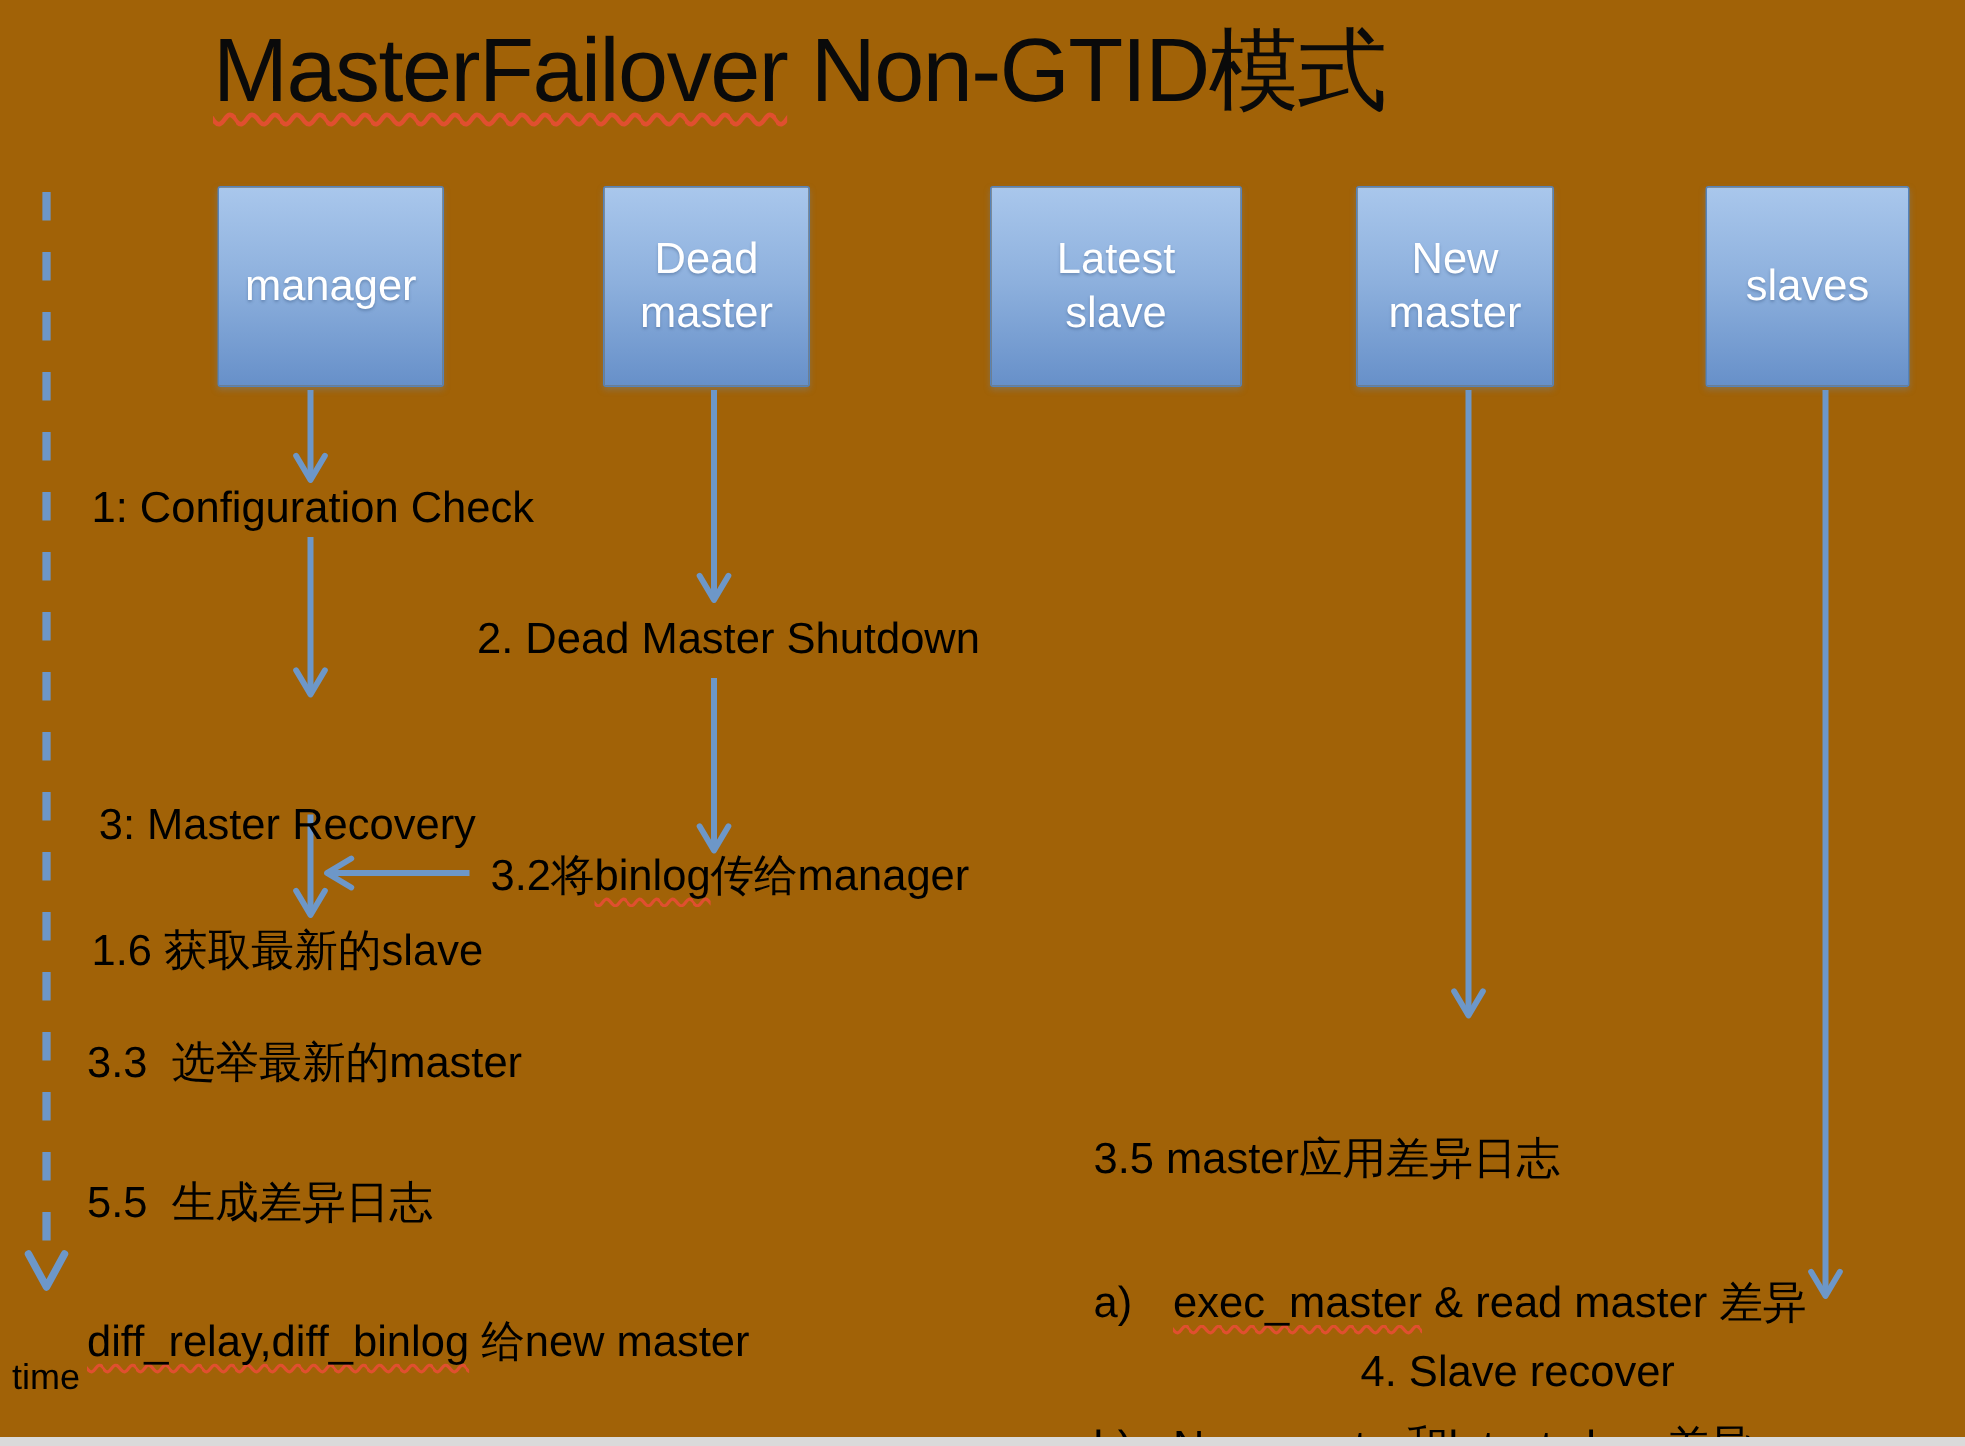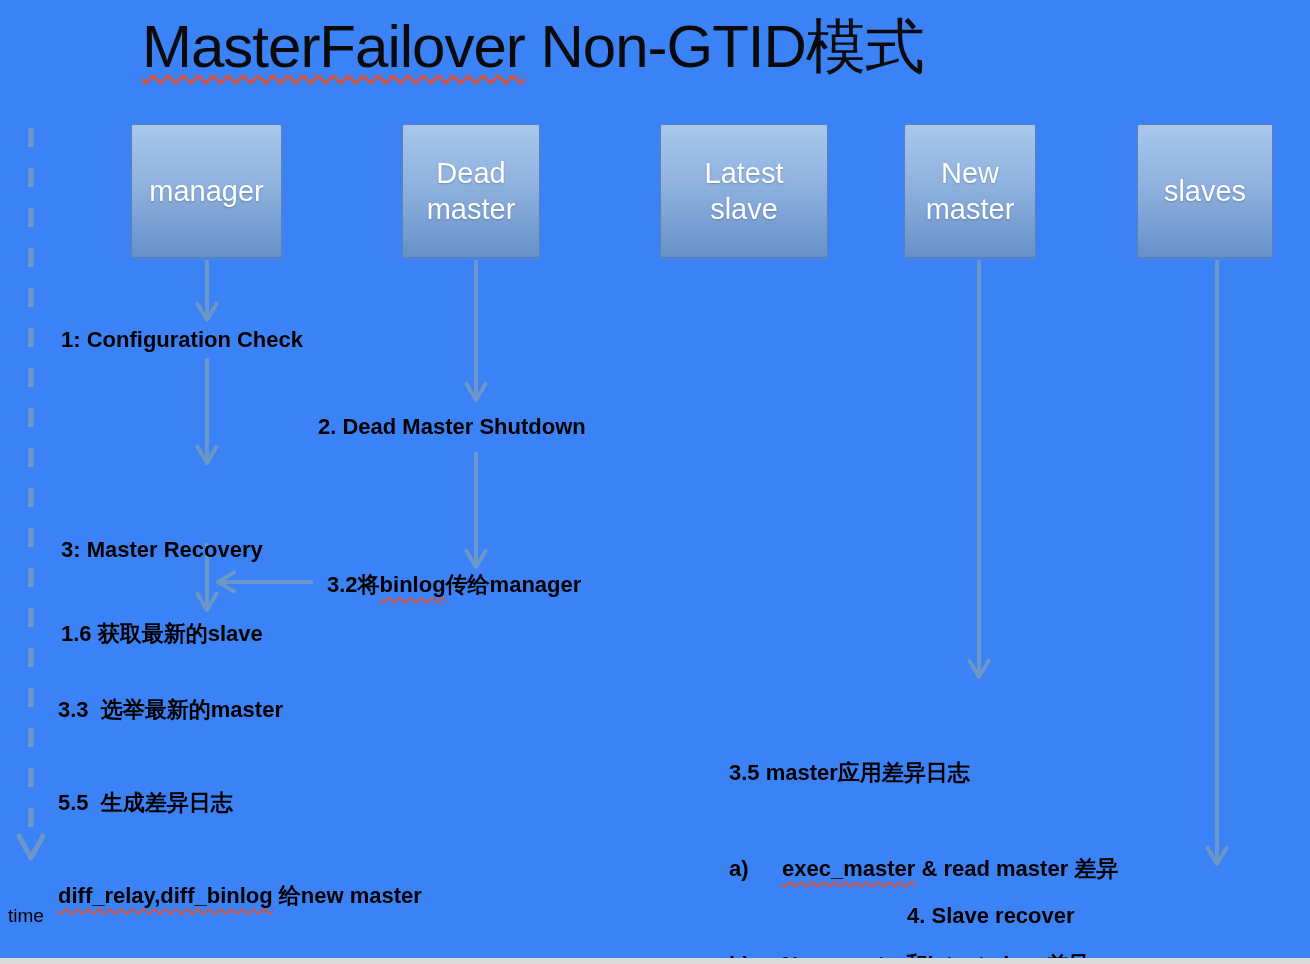--- a/index.html
+++ b/index.html
@@ -1,17 +1,17 @@
 <!DOCTYPE html>
 <html style="--box-gradient-top: #a9c7ec; --box-gradient-bottom: #6790c9; --box-border: #5583bb; --arrow: #6d97c8; --squiggle: #e04f2f;"><head>
 <meta charset="utf-8">
 <style>
   html,body{margin:0;padding:0;background:#fff;}
   #canvas{
-    position:relative;width:1310px;height:964px;background:#3b82f6;
+    position:relative;width:1310px;height:964px;background:#a16207;
     font-family:"Liberation Sans","DejaVu Sans",sans-serif;color:#000;
     overflow:hidden;
   }
   
   .title{
     position:absolute;left:142px;top:14px;font-size:60px;line-height:1.1;
     letter-spacing:-1px;white-space:pre;color:#0a0a0a;
   }
   .squiggle{
     text-decoration-line:underline;text-decoration-style:wavy;
@@ -22,43 +22,43 @@
   
   .actor{
     position:absolute;top:124px;height:134px;border-radius:2px;
     border:1.5px solid var(--box-border);
     background:linear-gradient(to bottom,var(--box-gradient-top) 0%,#8db0dd 48%,var(--box-gradient-bottom) 100%);
     box-shadow:0 2px 4px rgba(110,140,180,.35);
     display:flex;align-items:center;justify-content:center;text-align:center;
     color:#fff;font-size:29px;line-height:1.25;padding:0 12px;box-sizing:border-box;
     text-shadow:0 1px 2px rgba(40,70,110,.35);
   }
-  #box-manager{left:131px;width:151px;}
+  #box-manager{left:145px;width:151px;}
   #box-dead-master{left:402px;width:138px;}
   #box-latest-slave{left:660px;width:168px;}
   #box-new-master{left:904px;width:132px;}
   #box-slaves{left:1137px;width:136px;}
   
   #arrows{position:absolute;left:0;top:0;pointer-events:none;}
   .ln{stroke:var(--arrow);stroke-width:4;fill:none;}
   .tl{stroke:var(--arrow);stroke-width:5.5;fill:none;stroke-dasharray:19 21;}
   .tlhead{stroke:var(--arrow);stroke-width:5;fill:none;stroke-linecap:round;stroke-linejoin:round;}
   .mk{stroke:var(--arrow);fill:none;}
   
-  .ann{position:absolute;font-size:22px;font-weight:bold;white-space:pre;line-height:27px;}
+  .ann{position:absolute;font-size:29px;font-weight:normal;white-space:pre;line-height:27px;}
   #ann-step1{left:61px;top:326px;}
   #ann-step2{left:318px;top:413px;}
   #ann-step3{left:61px;top:480px;line-height:28px;text-align:center;}
   #ann-step32{left:327px;top:571px;text-align:right;}
   #ann-step334{left:58px;top:632px;line-height:31px;}
   #ann-step35{left:729px;top:693px;line-height:32px;}
   #ann-step4{left:907px;top:838px;line-height:31px;}
   .lbl{display:inline-block;width:53px;}
   
-  #time-label{position:absolute;left:8px;top:905px;font-size:19px;font-weight:normal;}
+  #time-label{position:absolute;left:8px;top:905px;font-size:24px;font-weight:normal;}
   
   #bottom-strip{position:absolute;left:0;bottom:0;width:100%;height:6px;background:#dadada;}
 </style>
 </head>
 <body>
 
 <div id="canvas">
 
   <div class="title"><span class="squiggle">MasterFailover</span><span> Non-GTID模式</span></div>
 

